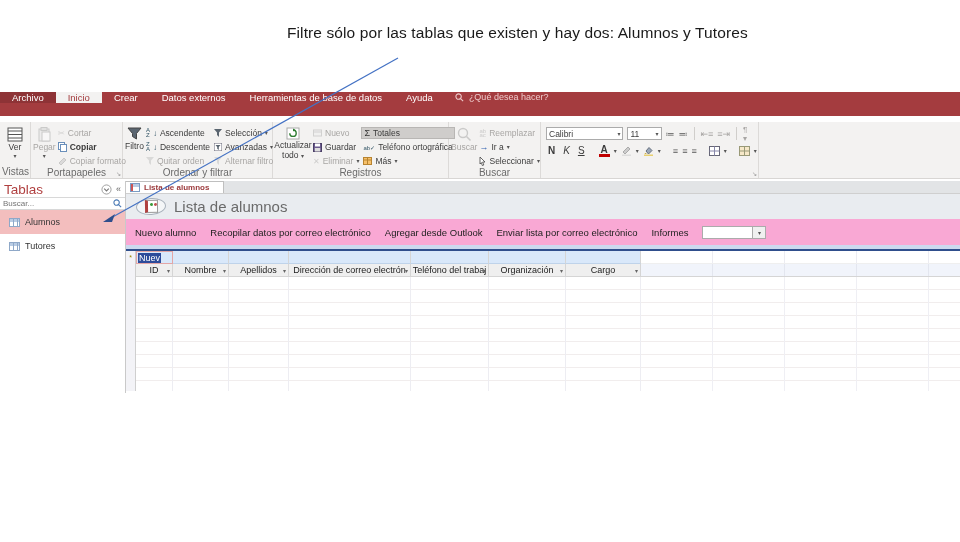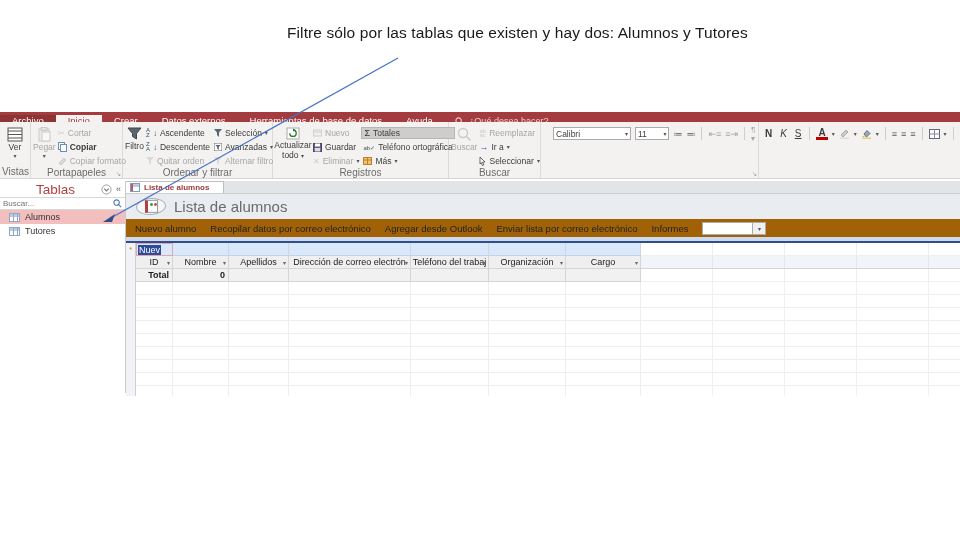--- a/index.html
+++ b/index.html
@@ -5,21 +5,21 @@
   * { margin:0; padding:0; box-sizing:border-box; }
   html,body { background:#fff; }
   body { font-family:"Liberation Sans", sans-serif; }
   .canvas { position:relative; width:960px; height:542px; background:#fff; overflow:hidden; }
 
   
   .annotation { position:absolute; top:24px; left:287px; font-size:15.5px; color:#1a1a1a; white-space:nowrap; letter-spacing:.1px; }
   .pointer-line { position:absolute; left:0; top:0; width:960px; height:542px; pointer-events:none; z-index:50; }
 
   
-  .tabbar { position:absolute; left:0; top:112px; width:960px; height:14px; background:#A43C3F; display:flex; align-items:flex-end; font-size:9.5px; color:#fff; }
+  .tabbar { position:absolute; left:0; top:92px; width:960px; height:24px; background:#A43C3F; display:flex; align-items:flex-start; font-size:9.5px; color:#fff; }
   .tab { padding:0 12px; display:flex; align-items:center; cursor:default; }
   .tab.archivo { background:#8E3336; }
   .tab.active { background:#F3F2F1; color:#A43C3F; }
   .tellme { display:flex; align-items:center; gap:5px; padding:0 10px; color:#EDC9CA; font-size:9px; }
 
   
   .ribbon { position:absolute; left:0; top:122px; width:960px; height:57px; background:#F3F2F1; border-bottom:1px solid #D8D6D4; display:flex; font-size:8.5px; color:#3b3b3b; }
   .rgroup { position:relative; display:flex; flex-direction:column; border-right:1px solid #DCDAD8; padding:2px 2px 0 2px; }
   .rgroup .gbody { flex:1; display:flex; align-items:flex-start; }
   .glabel { height:12px; text-align:center; color:#6b6b6b; font-size:10px; line-height:11px; white-space:nowrap; }
@@ -33,42 +33,42 @@
   .disabled { color:#A8A6A4 !important; }
   .disabled .ic { opacity:.45; filter:grayscale(1); }
   .ic { display:inline-flex; align-items:center; justify-content:center; }
   .combo { background:#fff; border:1px solid #ABABAB; height:13px; display:flex; align-items:center; padding:0 2px; font-size:8.5px; gap:2px; }
   .fmt-row { display:flex; align-items:center; gap:4px; height:15px; }
   .fmt-letter { font-size:10px; padding:0 2px; cursor:default; }
   .sep-v { width:1px; height:13px; background:#D0CECB; margin:0 2px; }
 
   
   .navpane { position:absolute; left:0; top:181px; width:125px; height:66px; background:#fff; font-size:9px; color:#333; }
-  .nav-title-row { display:flex; align-items:center; height:16px; padding:0 4px;margin-left:32px; }
+  .nav-title-row { display:flex; align-items:center; height:16px; padding:0 4px; }
   .nav-title { color:#B04040; font-size:13.5px; flex:1; }
   .nav-title-icons { display:flex; gap:4px; color:#777; font-size:8px; align-items:center; }
   .nav-search { display:flex; align-items:center; height:13px; border-top:1px solid #D8D8D8; border-bottom:1px solid #D8D8D8; padding:0 3px; }
   .nav-search input { flex:1; border:0; outline:0; font-size:8px; color:#888; width:90px; font-family:"Liberation Sans",sans-serif; background:transparent; }
-  .nav-item { display:flex; align-items:center; gap:5px; height:14px; padding-left:9px; cursor:default; }
+  .nav-item { display:flex; align-items:center; gap:5px; height:24px; padding-left:9px; cursor:default; }
   .nav-item.sel { background:#F3BEBE; }
   .tbl-ic { width:11px; height:9px; border:1px solid #8FA8C8; background:linear-gradient(#B9CCE4 0 3px, #fff 3px); position:relative; flex:0 0 auto; }
   .tbl-ic:before { content:""; position:absolute; left:3px; top:0; bottom:0; width:1px; background:#8FA8C8; }
   .tbl-ic:after  { content:""; position:absolute; left:7px; top:0; bottom:0; width:1px; background:#8FA8C8; }
 
   
   .content { position:absolute; left:125px; top:181px; width:835px; height:212px; border-left:1px solid #C9C9C9; background:#fff; }
   .tabstrip { height:13px; background:#E2E4E6; display:flex; border-bottom:1px solid #CFCFCF; }
   .doctab { background:#fff; display:flex; align-items:center; gap:4px; padding:0 14px 0 4px; border-right:1px solid #BFBFBF; border-top:1px solid #BFBFBF; font-size:8px; font-weight:bold; color:#9C3A3C; }
   .form-ic { width:10px; height:9px; border:1px solid #7A9BC4; background:linear-gradient(#C55 0 0) left/2px 100% no-repeat, linear-gradient(#B9CCE4 0 3px,#fff 3px); }
   .hdrband { height:25px; background:#E9ECF0; display:flex; align-items:center; gap:8px; padding-left:10px; }
   .hdr-oval { width:30px; height:17px; border:1px solid #A9B2BC; border-radius:50%; background:#F4F6F8; position:relative; transform:rotate(-4deg); }
   .hdr-card { position:absolute; left:8px; top:1px; width:13px; height:13px; background:#fff; border:1px solid #999; border-left:3px solid #B04040; transform:rotate(3deg); }
   .hdr-card i { position:absolute; width:3px; height:3px; border-radius:50%; }
   .hdr-title { font-size:15px; color:#6A6A6A; }
-  .linksrow { height:18px; display:flex; align-items:center; gap:14px; font-size:9.5px; color:#222; padding-left:9px; background:#a16207; }
+  .linksrow { height:26px; display:flex; align-items:center; gap:14px; font-size:9.5px; color:#222; padding-left:9px; background:#f9a8d4; }
   .linksrow .lnk { cursor:default; white-space:nowrap; }
   .cmb-informes { width:64px; height:13px; background:#fff; border:1px solid #ABABAB; display:flex; }
   .cmb-informes .arrowbox { margin-left:auto; width:13px; background:#F0F0F0; border-left:1px solid #ABABAB; font-size:6px; color:#555; display:flex; align-items:center; justify-content:center; }
   .bluestrip { height:4px; background:#CCD9EF; }
   .navyline { height:2px; background:#2F4E8C; }
 
   
   .grid { font-size:9px; color:#222; }
   .grow { display:flex; height:13px; }
   .rowsel { width:10px; flex:0 0 auto; background:#F3F3F7; border-right:1px solid #CFCFCF; display:flex; align-items:center; justify-content:center; font-size:7px; color:#9a8700; }
@@ -341,21 +341,21 @@
             </span>
             <span>Seleccionar</span>
             <span class="caret">▾</span>
           </div>
         </div>
       </div>
       <div class="glabel">Buscar</div>
     </div>
 
     <div class="rgroup" style="width:218px">
-      <div class="gbody" style="flex-direction:row; align-items:stretch; padding:2px 3px 0 3px; gap:2px;margin-left:7px;">
+      <div class="gbody" style="flex-direction:column; align-items:stretch; padding:2px 3px 0 3px; gap:2px;">
         <div class="fmt-row">
           <div class="combo" style="width:82px">
             <span>Calibri</span>
             <span class="caret" style="margin-left:auto">▾</span>
           </div>
           <div class="combo" style="width:36px">
             <span>11</span>
             <span class="caret" style="margin-left:auto">▾</span>
           </div>
           <span class="ic" style="font-size:9px;color:#555">≔</span>
@@ -526,35 +526,20 @@
             <span>Organización</span>
             <span class="da">▾</span>
           </div>
         <div class="cell" style="width:75px">
             <span>Cargo</span>
             <span class="da">▾</span>
           </div>
         <div class="hfill"></div>
       </div>
 
-      <div class="grow trow">
-        <div class="rowsel"></div>
-        <div class="cell lblcell" style="width:37px">
-            <span>Total</span>
-          </div>
-        <div class="cell valcell" style="width:56px">
-            <span>0</span>
-          </div>
-        <div class="cell" style="width:60px"></div>
-        <div class="cell" style="width:122px"></div>
-        <div class="cell" style="width:78px"></div>
-        <div class="cell" style="width:77px"></div>
-        <div class="cell" style="width:75px"></div>
-        <div class="tfill"></div>
-      </div>
 
       <div class="emptyarea">
         <div class="rowsel" style="height:114px"></div>
         <div class="colstripe" style="width:37px"></div>
         <div class="colstripe" style="width:56px"></div>
         <div class="colstripe" style="width:60px"></div>
         <div class="colstripe" style="width:122px"></div>
         <div class="colstripe" style="width:78px"></div>
         <div class="colstripe" style="width:77px"></div>
         <div class="colstripe" style="width:75px"></div>

